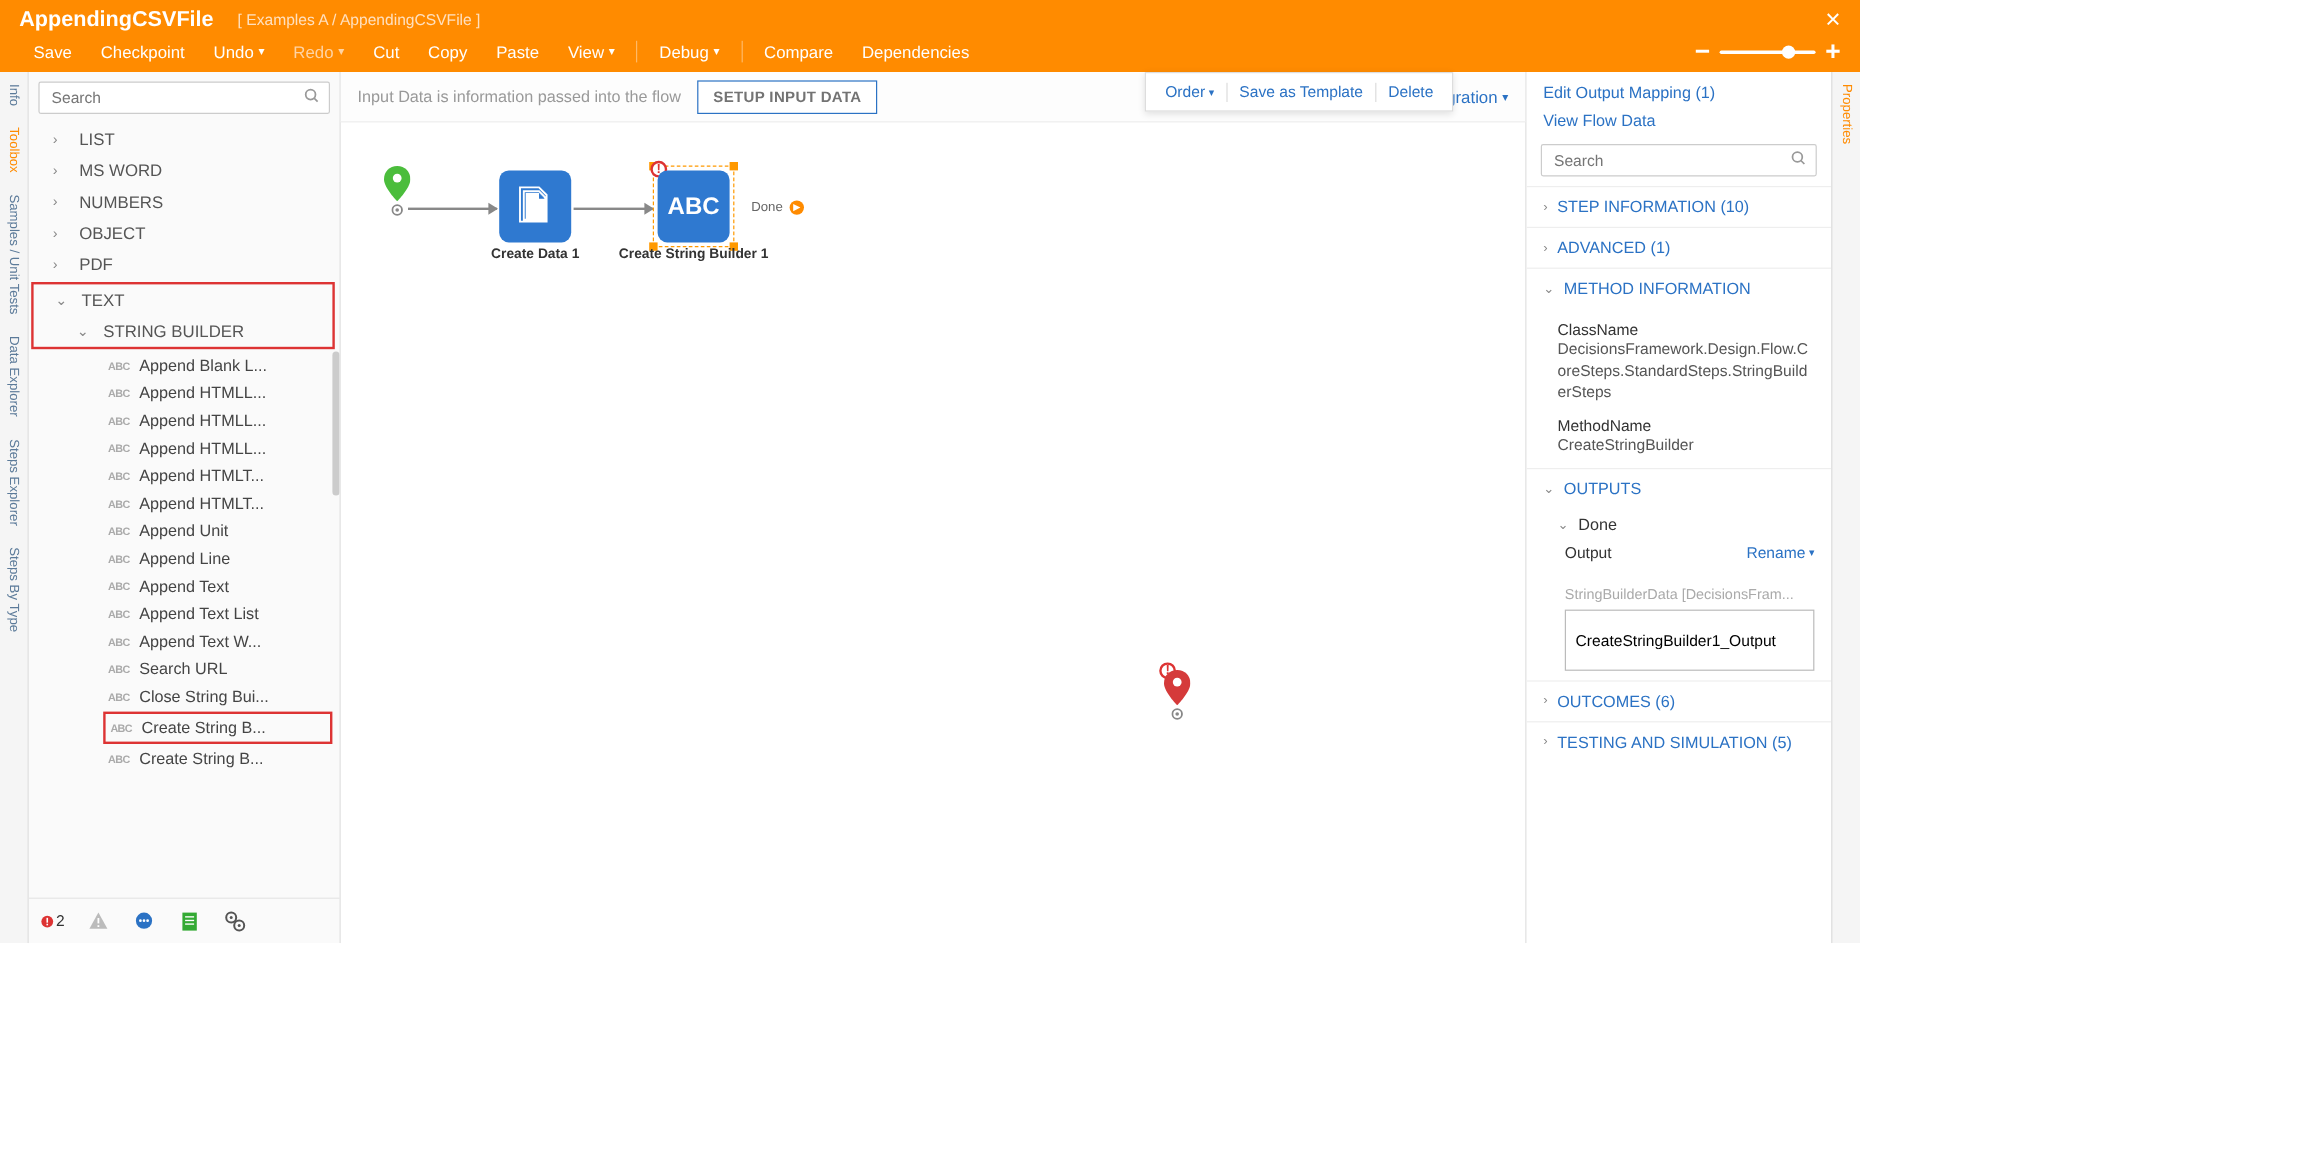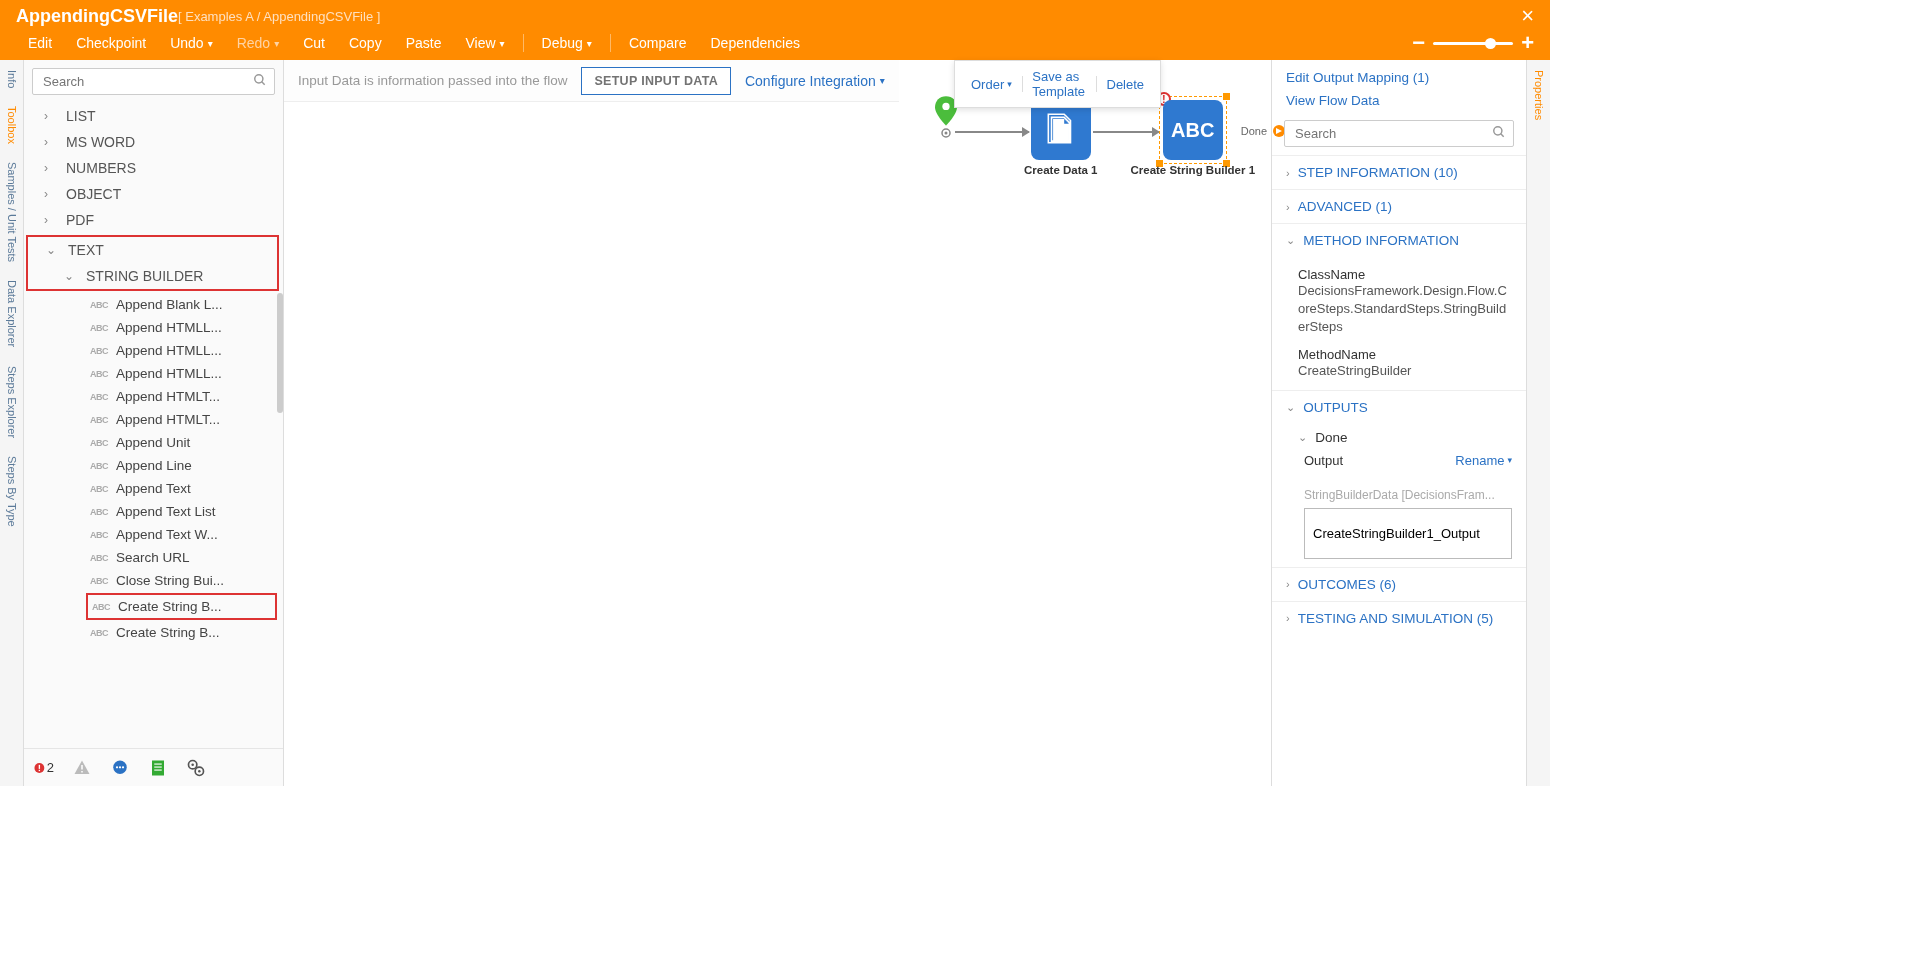--- a/index.html
+++ b/index.html
@@ -18,21 +18,21 @@
       height: 60px;
       display: flex;
       flex-direction: column;
     }
     .header-top {
       display: flex;
       align-items: center;
       padding: 6px 16px 0 16px;
       height: 26px;
     }
-    .header-title { font-weight: 600; font-size: 18px; }
+    .header-title { font-weight: 600; font-size: 18px; margin-right: 20px; }
     .header-breadcrumb { font-size: 13px; color: #ffe0bf; }
     .header-close { margin-left: auto; font-size: 22px; color: #fff; cursor: pointer; }
     .header-menu {
       display: flex;
       align-items: center;
       padding: 0 16px;
       height: 34px;
       gap: 0;
     }
     .menu-item {
@@ -123,21 +123,21 @@
     .bottom-status {
       height: 38px;
       border-top: 1px solid #e5e5e5;
       display: flex;
       align-items: center;
       padding: 0 10px;
       gap: 18px;
     }
     .status-icon { width: 20px; height: 20px; display:flex;align-items:center;justify-content:center; font-size:16px; cursor:pointer;}
 
-    .canvas-area { flex: 1; display: flex; flex-direction: row; background: #fff; position: relative; }
+    .canvas-area { flex: 1; display: flex; flex-direction: column; background: #fff; position: relative; }
     .canvas-toolbar {
       height: 42px;
       border-bottom: 1px solid #eee;
       display: flex;
       align-items: center;
       padding: 0 14px;
       gap: 14px;
       background: #fdfdfd;
       position: relative;
     }
@@ -237,21 +237,21 @@
 </head>
 <body>
 
 <div class="header">
   <div class="header-top">
     <span class="header-title">AppendingCSVFile</span>
     <span class="header-breadcrumb">[ Examples A / AppendingCSVFile ]</span>
     <span class="header-close">×</span>
   </div>
   <div class="header-menu">
-    <span class="menu-item">Edit</span>
+    <span class="menu-item">Save</span>
     <span class="menu-item">Checkpoint</span>
     <span class="menu-item">
         <span>Undo</span>
         <span class="chev-down">▾</span>
       </span>
     <span class="menu-item disabled">
         <span>Redo</span>
         <span class="chev-down">▾</span>
       </span>
     <span class="menu-item">Cut</span>

